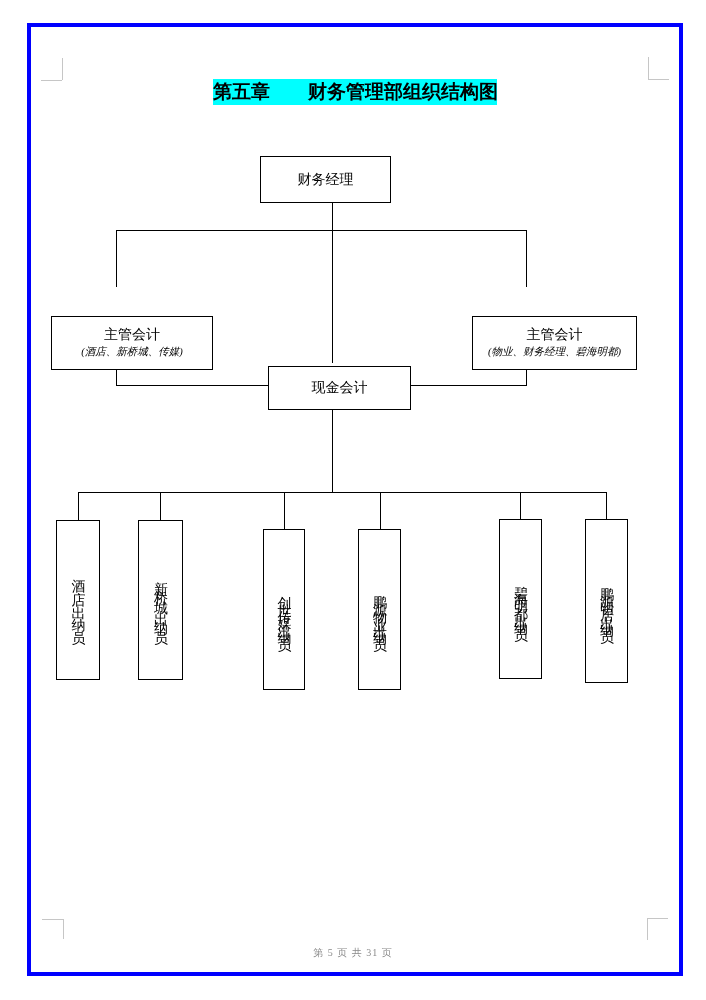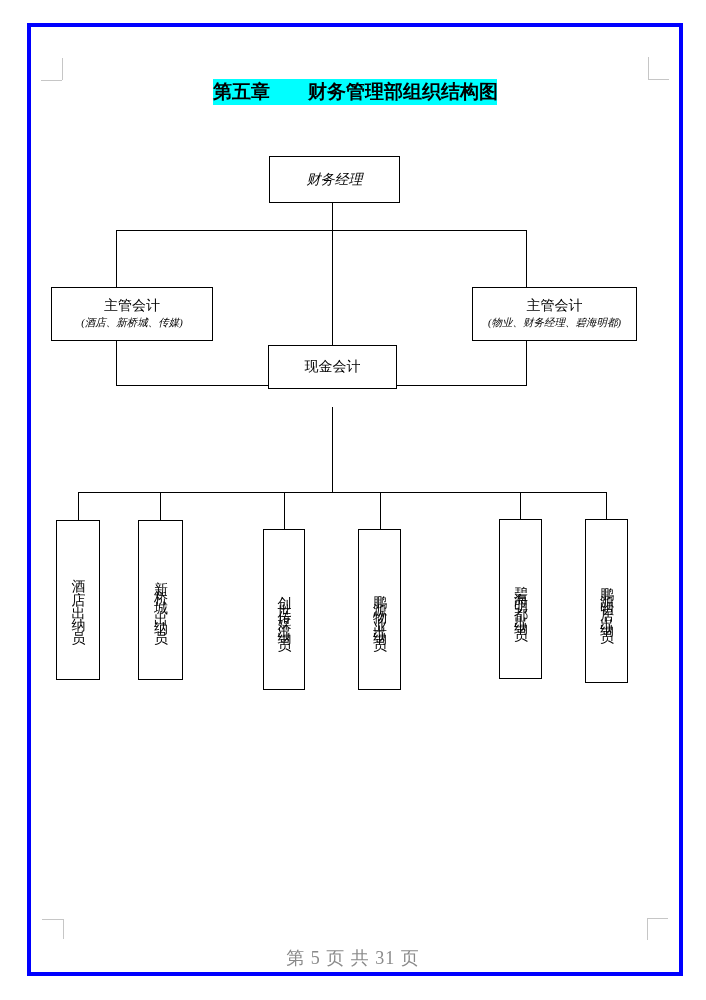--- a/index.html
+++ b/index.html
@@ -21,40 +21,40 @@
     position:absolute; left:213px; top:79px; width:284px; height:26px;
     background:#00ffff; color:#000; font-weight:bold; font-size:19px;
     line-height:26px; text-align:center; white-space:nowrap;
   }
 
   .box {
     position:absolute; border:1px solid #000; background:#fff;
     display:flex; align-items:center; justify-content:center;
     font-size:14px; box-sizing:border-box; text-align:center;
   }
-  .box.two-line { flex-direction:column; line-height:1.35; }
+  .box.two-line { flex-direction:column; line-height:1.35;margin-top:29px; }
   .box .sub { font-size:10.5px; white-space:nowrap;font-style:italic; }
 
   .vbox {
     position:absolute; border:1px solid #000; background:#fff;
     box-sizing:border-box;
     display:flex; align-items:center; justify-content:center;
     writing-mode:vertical-rl; text-orientation:upright;
     font-size:14px;
   }
   .chars5 { letter-spacing:13px; }
   .chars6 { letter-spacing:10px; }
   .chars7 { letter-spacing:7px; }
 
   .hline { position:absolute; height:1px; background:#000; }
   .vline { position:absolute; width:1px; background:#000; }
 
   .footer {
     position:absolute; left:0; top:946px; width:706px;
-    text-align:center; font-size:18px; color:#8a8a8a; letter-spacing:1px;
+    text-align:center; font-size:10px; color:#8a8a8a; letter-spacing:1px;
   }
 </style>
 </head>
 <body>
 
 <div class="page-border"></div>
 
 <div class="mark v" style="left:62px;top:58px;"></div>
 <div class="mark h" style="left:41px;top:80px;"></div>
 <div class="mark v" style="left:648px;top:57px;"></div>
@@ -76,35 +76,35 @@
 <div class="hline" style="left:397px;top:385px;width:130px;"></div>
 <div class="vline" style="left:332px;top:407px;height:85px;"></div>
 <div class="hline" style="left:78px;top:492px;width:529px;"></div>
 <div class="vline" style="left:78px;top:492px;height:28px;"></div>
 <div class="vline" style="left:160px;top:492px;height:28px;"></div>
 <div class="vline" style="left:284px;top:492px;height:37px;"></div>
 <div class="vline" style="left:380px;top:492px;height:37px;"></div>
 <div class="vline" style="left:520px;top:492px;height:27px;"></div>
 <div class="vline" style="left:606px;top:492px;height:27px;"></div>
 
-<div class="box" style="left:269px;top:156px;width:131px;height:47px;font-style:italic;">
+<div class="box" style="left:260px;top:156px;width:131px;height:47px;">
   <span>财务经理</span>
 </div>
 
 <div class="box two-line" style="left:51px;top:287px;width:162px;height:54px;">
   <span>主管会计</span>
   <span class="sub">(酒店、新桥城、传媒)</span>
 </div>
 
 <div class="box two-line" style="left:472px;top:287px;width:165px;height:54px;">
   <span>主管会计</span>
   <span class="sub">(物业、财务经理、碧海明都)</span>
 </div>
 
-<div class="box" style="left:268px;top:345px;width:129px;height:44px;">
+<div class="box" style="left:268px;top:366px;width:143px;height:44px;">
   <span>现金会计</span>
 </div>
 
 <div class="vbox chars5" style="left:56px;top:520px;width:44px;height:160px;">酒店出纳员</div>
 <div class="vbox chars6" style="left:138px;top:520px;width:45px;height:160px;">新桥城出纳员</div>
 <div class="vbox chars7" style="left:263px;top:529px;width:42px;height:161px;">创世传媒出纳员</div>
 <div class="vbox chars7" style="left:358px;top:529px;width:43px;height:161px;">鹏源物业出纳员</div>
 <div class="vbox chars7" style="left:499px;top:519px;width:43px;height:160px;">碧海明都出纳员</div>
 <div class="vbox chars7" style="left:585px;top:519px;width:43px;height:164px;">鹏源明居出纳员</div>
 

